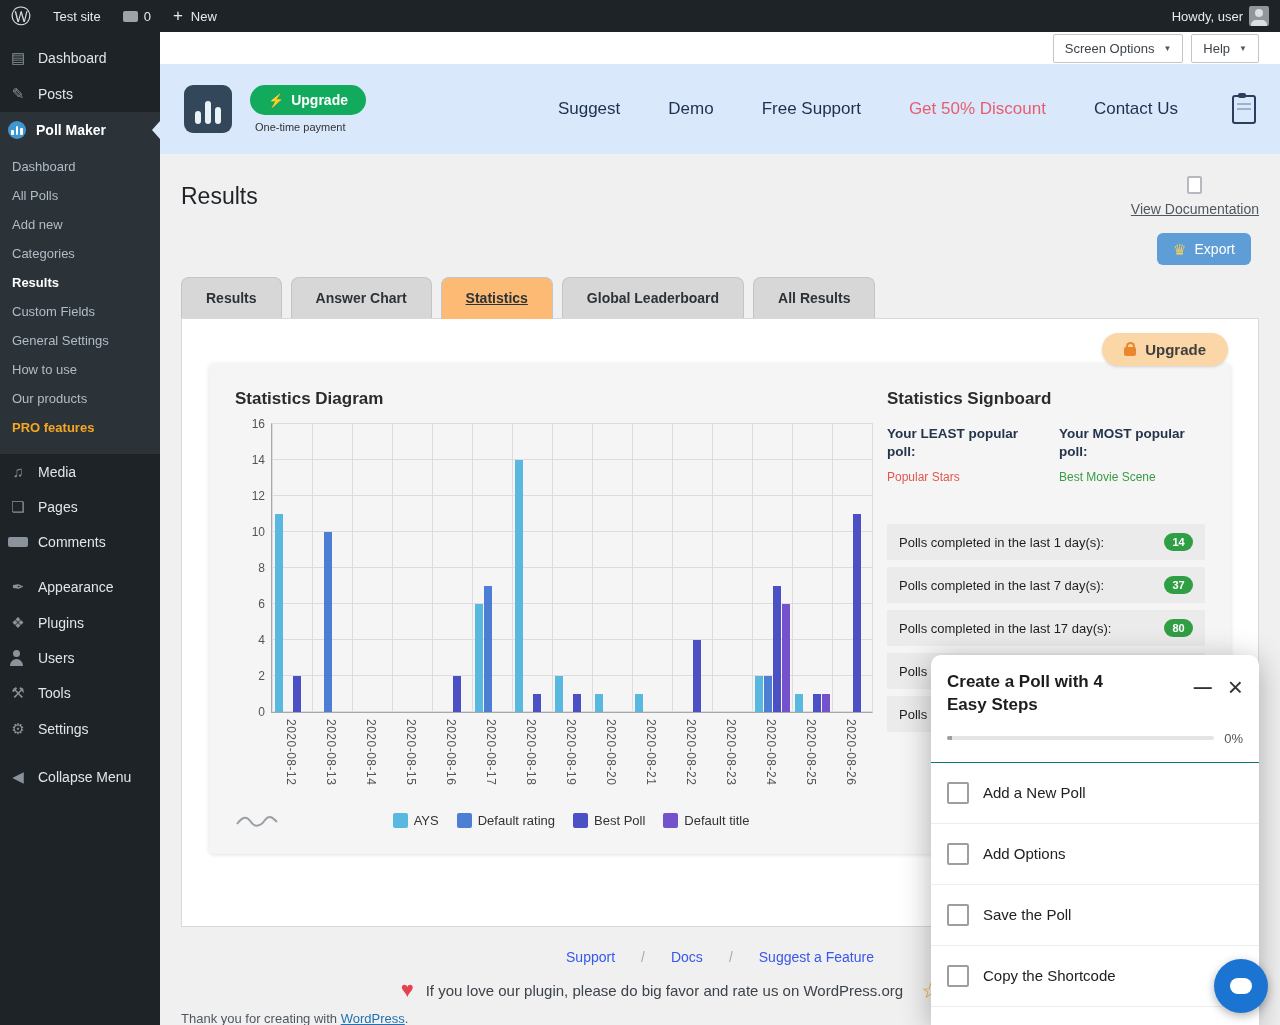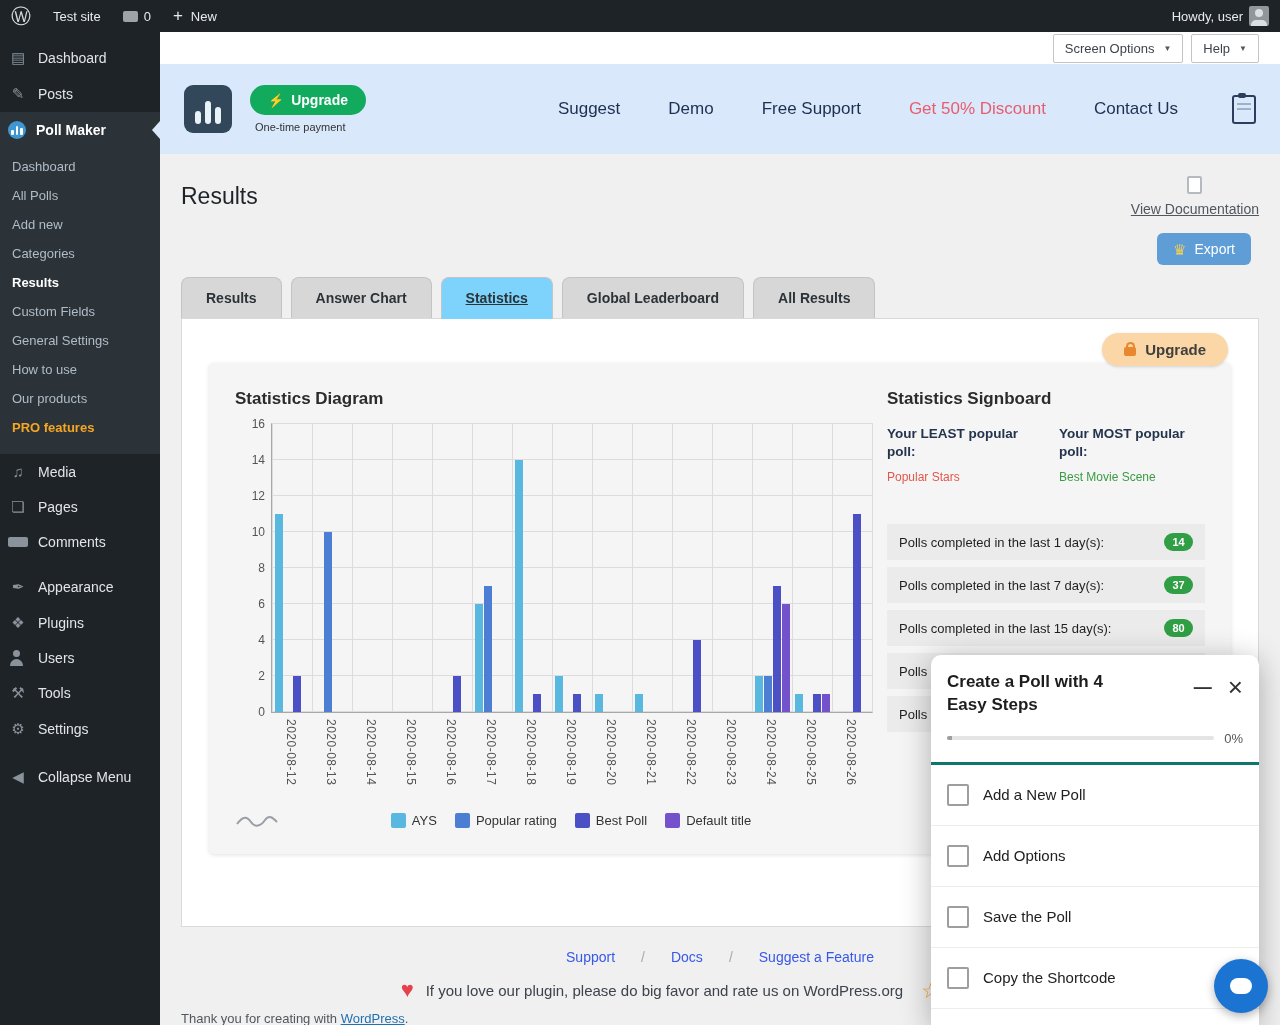--- a/index.html
+++ b/index.html
@@ -80,21 +80,21 @@
   .i-doc { width:11px; height:14px; border:2px solid #b6b9bd; border-radius:2px; background:#fff; display:inline-block; }
 
   .export-row { display:flex; justify-content:flex-end; padding:16px 29px 0; }
   .export-btn { display:flex; align-items:center; gap:8px; background:#5f9dd6; border:none; border-radius:6px; color:#fff;
     font-size:14px; padding:8px 16px; font-family:inherit; cursor:pointer; }
   .crown { color:#f8d053; font-size:15px; line-height:1; }
 
   .tabs { display:flex; gap:9px; padding:12px 0 0 21px; position:relative; z-index:2; }
   .tab { background:#d7d7d7; border:1px solid #c3c4c7; border-bottom:none; border-radius:8px 8px 0 0;
     padding:12px 24px; font-size:14px; font-weight:600; color:#2c3338; cursor:pointer; }
-  .tab.active { background:#7dd3fc; text-decoration:underline; font-weight:700; margin-bottom:-1px; padding-bottom:13px; position:relative; z-index:3; }
+  .tab.active { background:#fdba74; text-decoration:underline; font-weight:700; margin-bottom:-1px; padding-bottom:13px; position:relative; z-index:3; }
 
   .panel { margin:0 21px; background:#fff; border:1px solid #d9d9d9; position:relative; padding:44px 27px 72px; }
   .upgrade-pill { position:absolute; top:14px; right:30px; display:flex; align-items:center; gap:9px;
     background:#fbd6a6; border:none; border-radius:18px; padding:8px 22px; font-size:15px; font-weight:600;
     color:#3f3f3f; font-family:inherit; cursor:pointer; box-shadow:0 1px 3px rgba(0,0,0,.15); }
   .i-lock { width:12px; height:9px; background:#e8872e; border-radius:2px; position:relative; margin-top:4px; flex:none; }
   .i-lock::before { content:''; position:absolute; top:-5px; left:2px; width:5px; height:4px;
     border:2px solid #e8872e; border-bottom:none; border-radius:5px 5px 0 0; }
 
   .stats-card { background:#f5f5f5; border-radius:5px; box-shadow:0 1px 4px rgba(0,0,0,.12); padding:26px; display:flex; justify-content:space-between; }
@@ -147,21 +147,21 @@
     border-radius:10px 10px 0 0; box-shadow:0 5px 30px rgba(0,0,0,.3); z-index:60; overflow:hidden; }
   .modal-head { display:flex; align-items:flex-start; padding:16px 16px 6px; }
   .modal-title { font-size:17px; font-weight:700; color:#1d1d1f; line-height:1.35; width:196px; }
   .modal-actions { margin-left:auto; display:flex; gap:16px; align-items:center; padding-top:6px; }
   .minimize { font-size:18px; font-weight:700; color:#333; cursor:pointer; line-height:1; }
   .close { font-size:26px; color:#333; cursor:pointer; line-height:.8; }
   .progress-row { display:flex; align-items:center; gap:10px; padding:8px 16px 16px; }
   .track { flex:1; height:4px; background:#e4e4e4; border-radius:2px; position:relative; overflow:hidden; }
   .fill { position:absolute; left:0; top:0; bottom:0; width:5px; background:#9e9e9e; }
   .pct { font-size:13px; color:#555; }
-  .steps { border-top:3px solid #0f766e; }
+  .steps { border-top:1px solid #0f766e; }
   .step { display:flex; align-items:center; gap:14px; height:60px; padding:0 16px; border-bottom:1px solid #ededed; font-size:15px; color:#212121; }
   .checkbox { width:18px; height:18px; border:2px solid #9e9e9e; border-radius:2px; background:#fff; flex:none; cursor:pointer; }
 
   #chat { position:fixed; right:12px; bottom:12px; width:54px; height:54px; border-radius:50%; background:#1b74d1;
     z-index:70; display:flex; align-items:center; justify-content:center; box-shadow:0 3px 10px rgba(0,0,0,.3); cursor:pointer; }
   .chat-glyph { width:22px; height:16px; background:#fff; border-radius:8px; position:relative; }
   .chat-glyph::after { content:''; position:absolute; bottom:-5px; left:4px; border:5px solid transparent;
     border-top-color:#fff; border-right-width:3px; border-left-width:3px; }
 </style>
 </head>
@@ -480,21 +480,21 @@
                 <span class="xlabel">2020-08-26</span>
               </div>
             </div>
           <div class="legend">
               <span class="legend-item">
                 <i class="swatch" style="background: rgb(88, 184, 224);"></i>
                 <span>AYS</span>
               </span>
               <span class="legend-item">
                 <i class="swatch" style="background: rgb(76, 127, 212);"></i>
-                <span>Popular rating</span>
+                <span>Default rating</span>
               </span>
               <span class="legend-item">
                 <i class="swatch" style="background: rgb(75, 80, 196);"></i>
                 <span>Best Poll</span>
               </span>
               <span class="legend-item">
                 <i class="swatch" style="background: rgb(116, 82, 204);"></i>
                 <span>Default title</span>
               </span>
             </div>
@@ -519,21 +519,21 @@
         <div class="sign-rows">
             <div class="sign-row">
               <span class="sign-label">Polls completed in the last 1 day(s):</span>
               <span class="badge">14</span>
             </div>
             <div class="sign-row">
               <span class="sign-label">Polls completed in the last 7 day(s):</span>
               <span class="badge">37</span>
             </div>
             <div class="sign-row">
-              <span class="sign-label">Polls completed in the last 15 day(s):</span>
+              <span class="sign-label">Polls completed in the last 17 day(s):</span>
               <span class="badge">80</span>
             </div>
             <div class="sign-row">
               <span class="sign-label">Polls completed in the last 30 day(s):</span>
               <span class="badge">93</span>
             </div>
             <div class="sign-row">
               <span class="sign-label">Polls completed in the last 365 day(s):</span>
             </div>
           </div>

